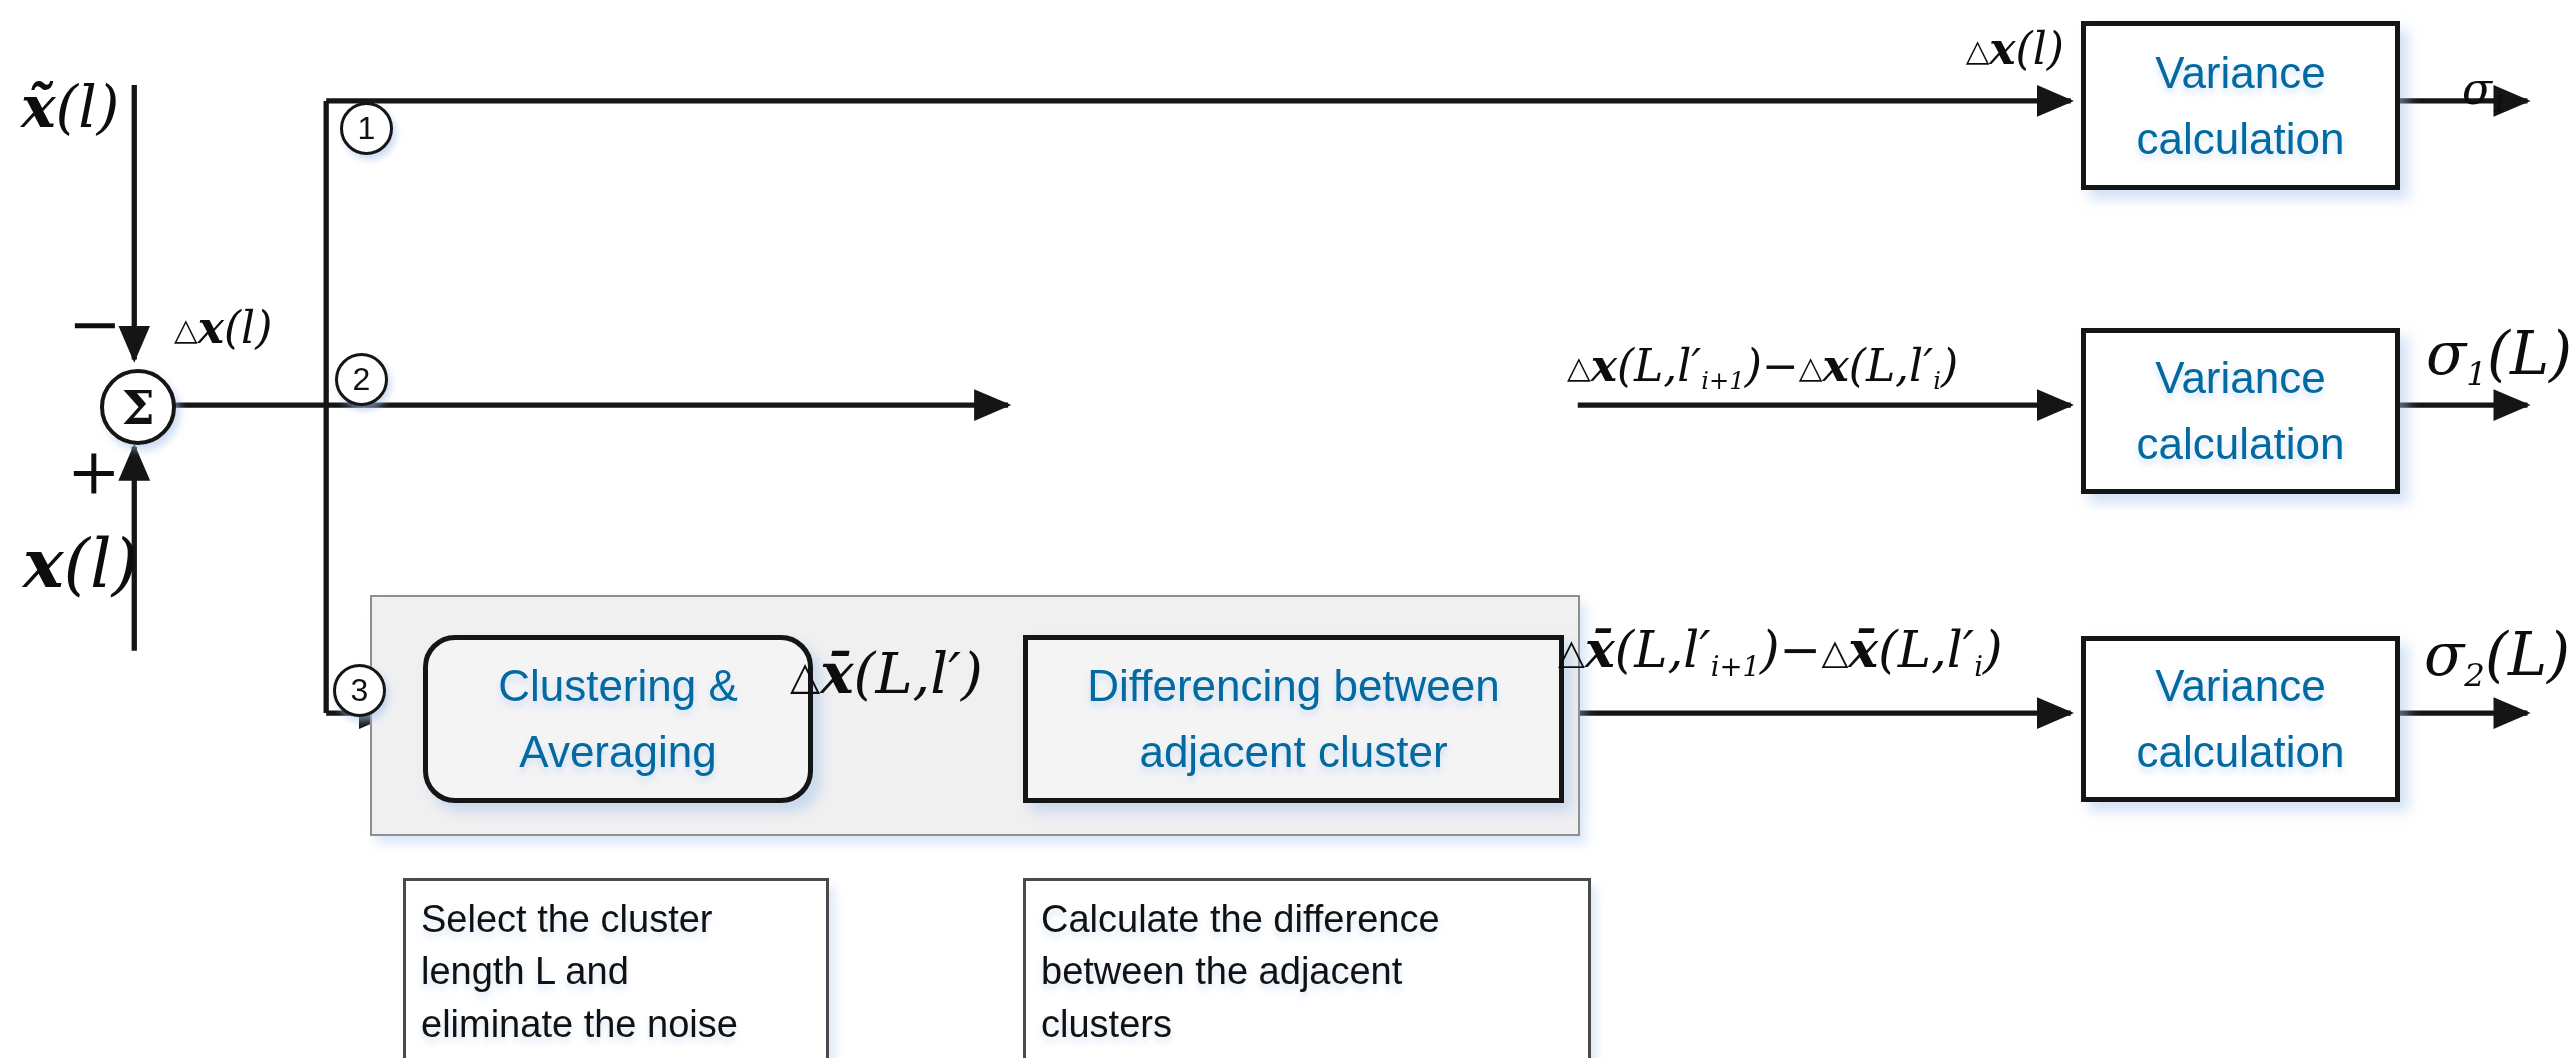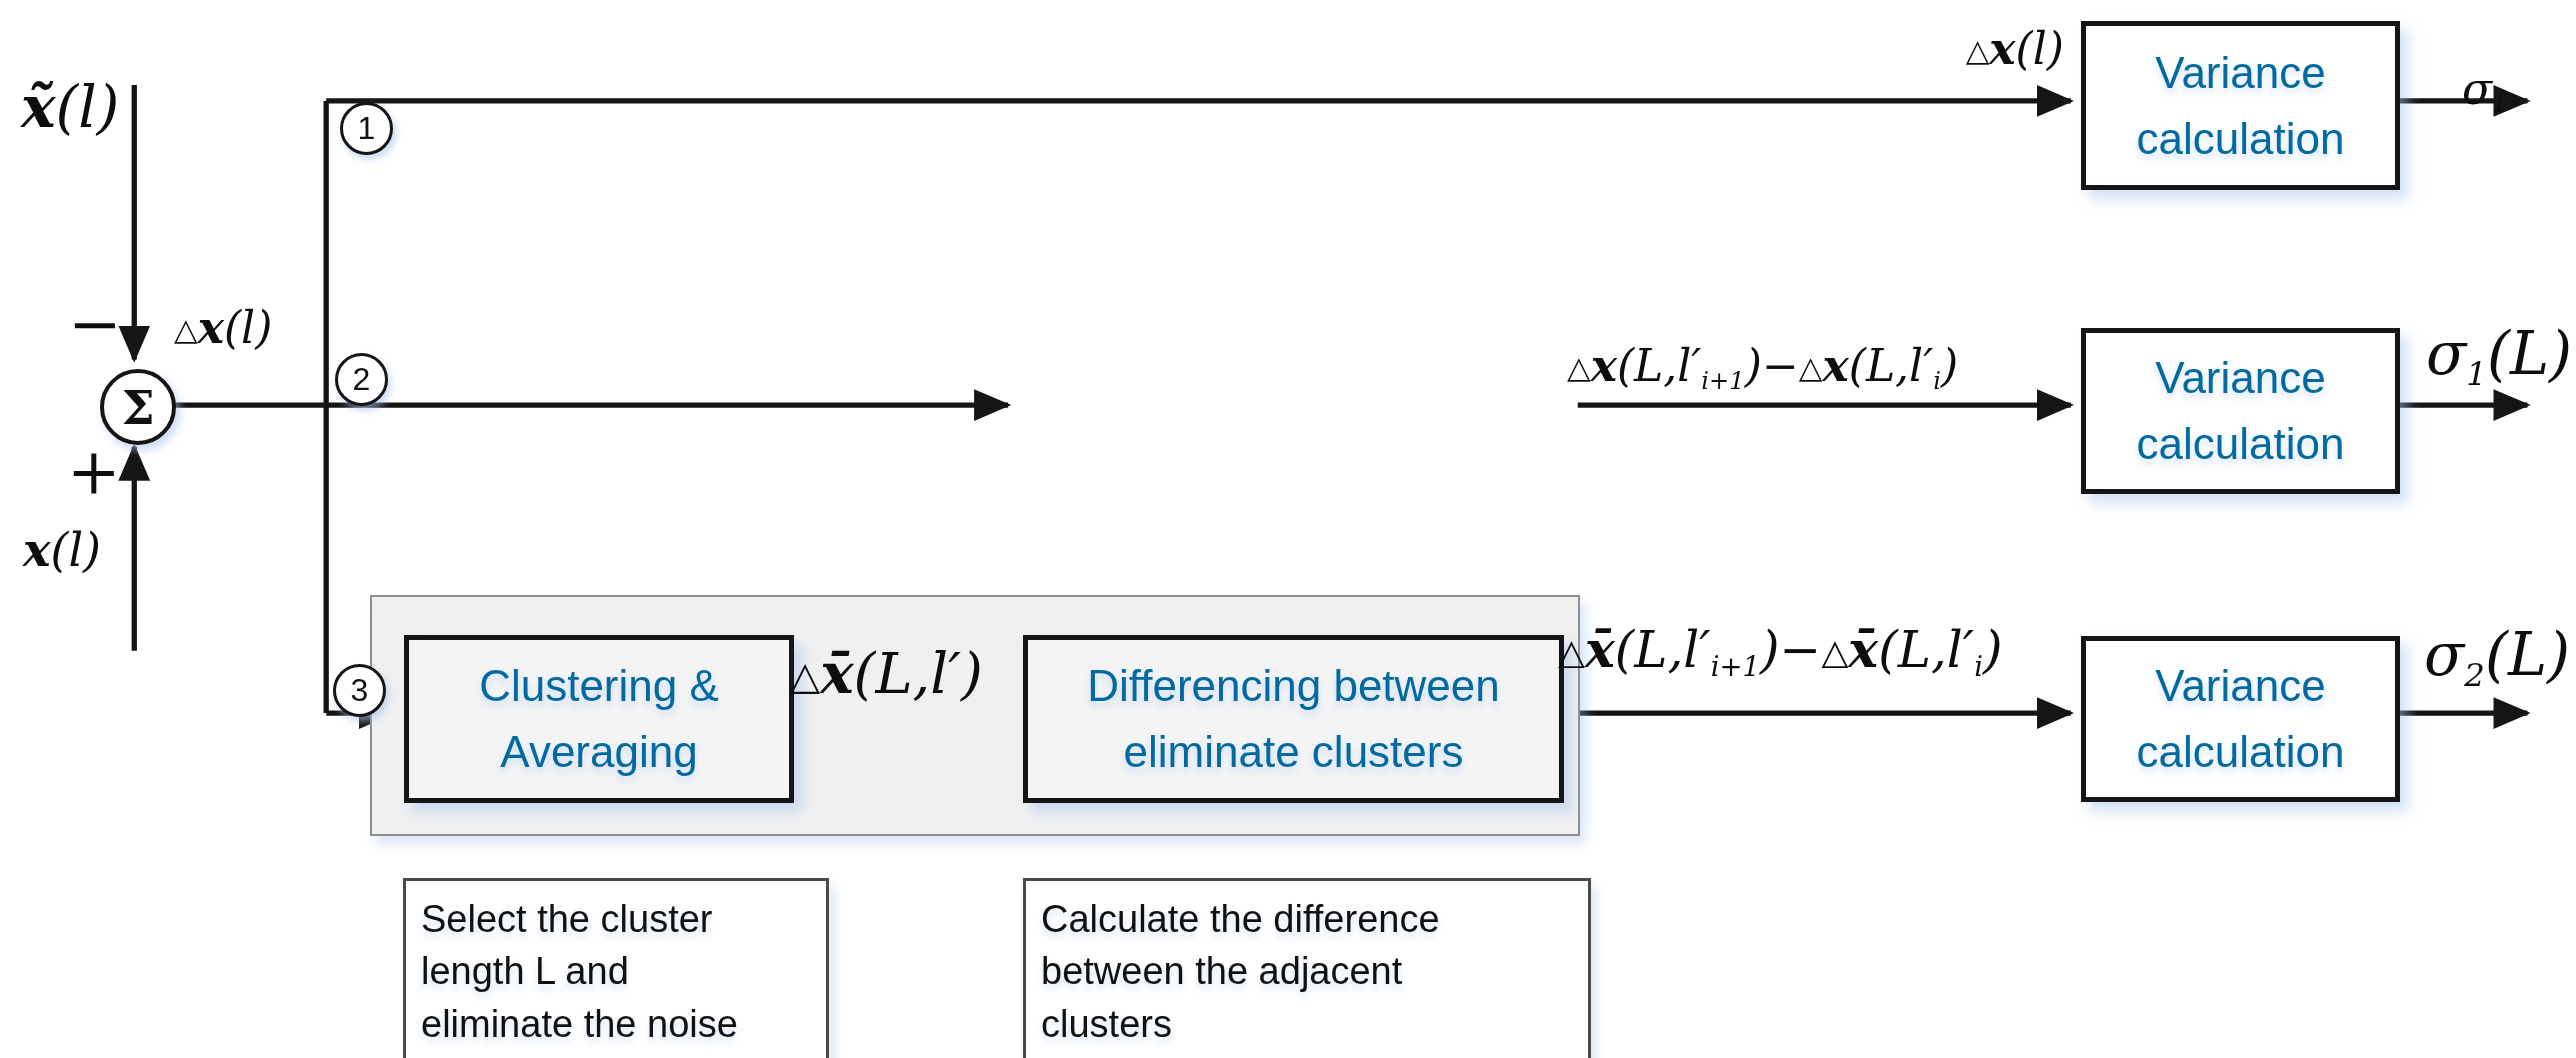--- a/index.html
+++ b/index.html
@@ -72,21 +72,21 @@
 
   <div class="sum-circle">
     <span>Σ</span>
   </div>
   <div class="sign" style="left:68px;top:287px;">−</div>
   <div class="sign" style="left:67px;top:434px;">+</div>
 
   <div class="math" style="left:21px;top:73px;font-size:58px;">
     <span class="vec">x̃</span><span class="it">(l)</span>
   </div>
-  <div class="math" style="left:23px;top:523px;font-size:46px;">
+  <div class="math" style="left:23px;top:523px;font-size:68px;">
     <span class="vec">x</span><span class="it">(l)</span>
   </div>
 
   <div class="math" style="left:174px;top:302px;">
     <span class="delta">△</span><span class="vec">x</span><span class="it">(l)</span>
   </div>
 
   <div class="branch-circle" style="left:340px;top:102px;">
     <span>1</span>
   </div>
@@ -110,28 +110,28 @@
   <div class="math" style="left:1567px;top:313px;font-size:44px;margin-top:27px;">
     <span class="delta">△</span><span class="vec">x</span><span class="it">(L,l′</span><span class="sub">i+1</span><span class="it">)−</span><span class="delta">△</span><span class="vec">x</span><span class="it">(L,l′</span><span class="sub">i</span><span class="it">)</span>
   </div>
   <div class="box" style="left:2081px;top:328px;width:309px;height:156px;">
     <span>Variance calculation</span>
   </div>
   <div class="math" style="left:2426px;top:319px;font-size:59px;">
     <span class="it">σ</span><span class="sub">1</span><span class="it">(L)</span>
   </div>
 
-  <div class="box on-gray" style="left:404px;top:635px;width:380px;height:158px;">
+  <div class="box on-gray" style="left:423px;top:635px;width:380px;height:158px;border-radius:32px;">
     <span>Clustering &amp; Averaging</span>
   </div>
   <div class="math" style="left:790px;top:640px;font-size:56px;">
     <span class="delta">△</span><span class="vec">x̄</span><span class="it">(L,l′)</span>
   </div>
   <div class="box on-gray" style="left:1023px;top:635px;width:531px;height:158px;">
-    <span>Differencing between eliminate clusters</span>
+    <span>Differencing between adjacent cluster</span>
   </div>
   <div class="math" style="left:1558px;top:620px;font-size:50px;">
     <span class="delta">△</span><span class="vec">x̄</span><span class="it">(L,l′</span><span class="sub">i+1</span><span class="it">)−</span><span class="delta">△</span><span class="vec">x̄</span><span class="it">(L,l′</span><span class="sub">i</span><span class="it">)</span>
   </div>
   <div class="box" style="left:2081px;top:636px;width:309px;height:156px;">
     <span>Variance calculation</span>
   </div>
   <div class="math" style="left:2424px;top:620px;font-size:59px;">
     <span class="it">σ</span><span class="sub">2</span><span class="it">(L)</span>
   </div>

